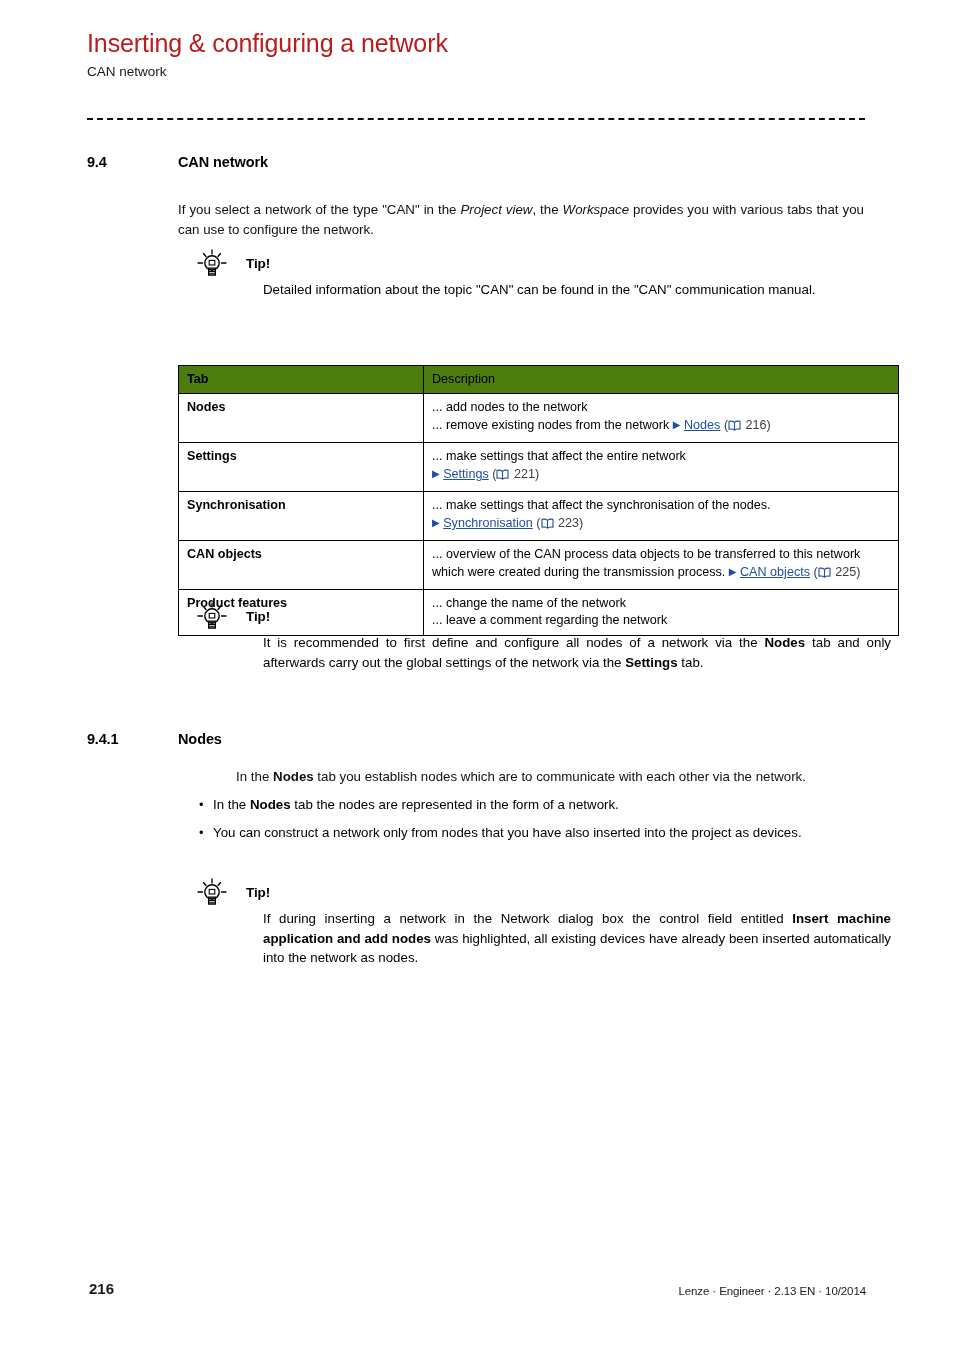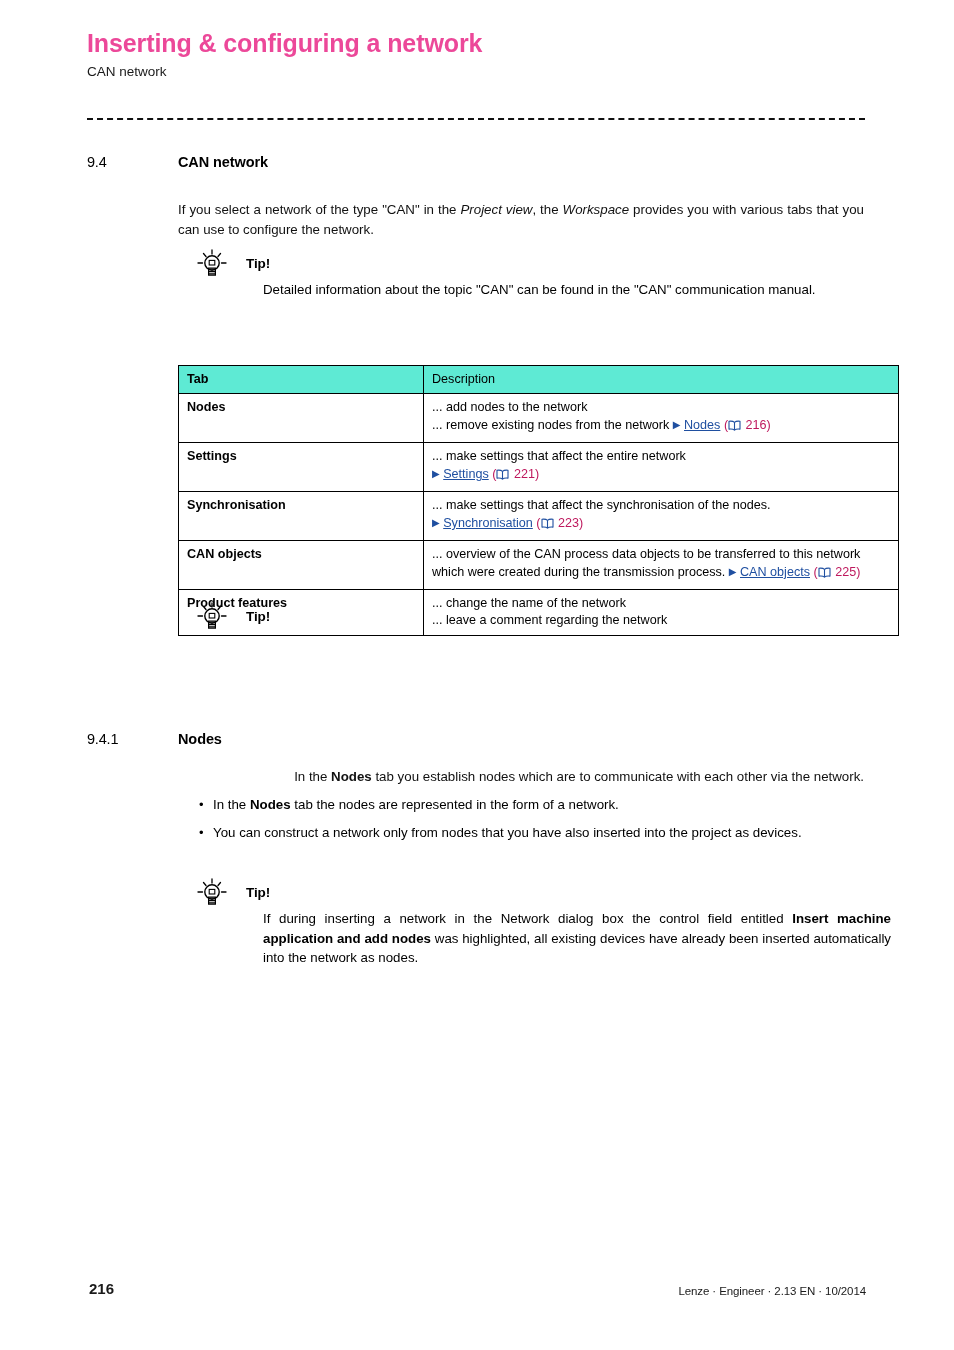--- a/index.html
+++ b/index.html
@@ -26,23 +26,23 @@
   
   .doc-header {
     position: absolute;
     left: 87px;
     top: 28px;
     width: 780px;
   }
   .doc-title {
     font-size: 25px;
     line-height: 30px;
-    font-weight: 700;
+    font-weight: 400;
     letter-spacing: -0.1px;
-    color: #ec4899;
+    color: #b91c1c;
   }
   .doc-subtitle {
     font-size: 13.5px;
     line-height: 18px;
     margin-top: 5px;
     color: #1a1a1a;
   }
   .rule {
     position: absolute;
     left: 87px;
@@ -56,21 +56,21 @@
   .sec {
     position: absolute;
     left: 87px;
     width: 790px;
   }
   .sec .num {
     position: absolute;
     left: 0;
     top: 0;
     font-size: 14.5px;
-    font-weight: normal;
+    font-weight: bold;
     letter-spacing: -0.2px;
   }
   .sec .ttl {
     position: absolute;
     left: 91px;
     top: 0;
     font-size: 14.5px;
     font-weight: bold;
     letter-spacing: -0.1px;
   }
@@ -78,21 +78,21 @@
   
   .body-text {
     position: absolute;
     left: 178px;
     width: 686px;
     font-size: 13.3px;
     line-height: 19.5px;
     text-align: justify;
     color: #111111;
   }
-  .body-text.nojust { text-align: right; }
+  .body-text.nojust { text-align: center; }
   .body-text i { font-style: italic; }
   .body-text b { font-weight: bold; }
 
   
   .tip {
     position: absolute;
     left: 194px;
     width: 672px;
   }
   .tip-head {
@@ -158,36 +158,36 @@
   }
   .tbl td, .tbl th {
     border: 1px solid #000000;
     padding: 5px 8px 6px 8px;
     vertical-align: top;
     font-size: 12.6px;
     line-height: 17px;
     text-align: left;
   }
   .tbl thead th {
-    background: #5eead4;
+    background: #4d7c0f;
     font-weight: bold;
     font-size: 12.6px;
     padding-top: 5px;
     padding-bottom: 5px;
   }
   .tbl .c1 { width: 228px; font-weight: bold; }
   .tbl .c2 { width: 458px; font-weight: normal; }
   .tbl td.c1 { font-weight: bold; }
 
   .ln { white-space: normal; }
   .xlink {
     color: #1f4fa0;
     text-decoration: underline;
   }
-  .xmeta { color: #be185d; text-decoration: none; }
+  .xmeta { color: #404040; text-decoration: none; }
   .tri {
     color: #1f4fa0;
     font-size: 10px;
     vertical-align: 1px;
   }
   .bookicon {
     display: inline-block;
     vertical-align: -2px;
     margin-right: 1px;
   }
@@ -321,20 +321,21 @@
             <line x1="32" y1="15" x2="27.5" y2="15"></line>
           </g>
           <circle cx="18" cy="15" r="7.2" fill="none" stroke="#000" stroke-width="1.4"></circle>
           <rect x="15.2" y="12.4" width="5.6" height="4.6" fill="#fff" stroke="#000" stroke-width="1.1"></rect>
           <path d="M14.6 21.3 h6.8 M14.6 23.6 h6.8 M14.6 25.9 h6.8" stroke="#000" stroke-width="1.1" fill="none"></path>
           <path d="M14.6 20.2 h6.8 v7 h-6.8 z" fill="none" stroke="#000" stroke-width="1.2"></path>
         </svg>
       </span>
       <span class="tip-label">Tip!</span>
     </div>
+    <div class="tip-body"><span>It is recommended to first define and configure all nodes of a network via the </span><b>Nodes</b><span> tab and only afterwards carry out the global settings of the network via the </span><b>Settings</b><span> tab.</span></div>
   </div>
 
   <div class="sec" style="top:731px;">
     <span class="num">9.4.1</span>
     <span class="ttl">Nodes</span>
   </div>
 
   <div class="body-text nojust" style="top:767px;">
     <span>In the </span><b>Nodes</b><span> tab you establish nodes which are to communicate with each other via the network.</span>
   </div>

